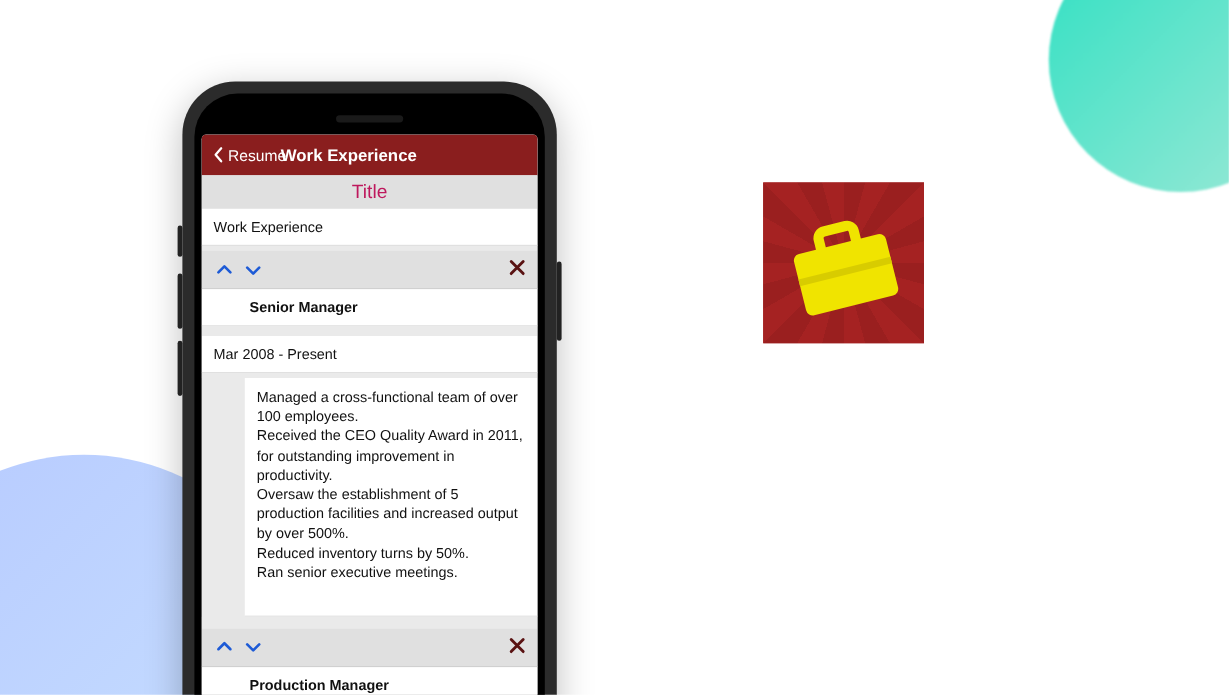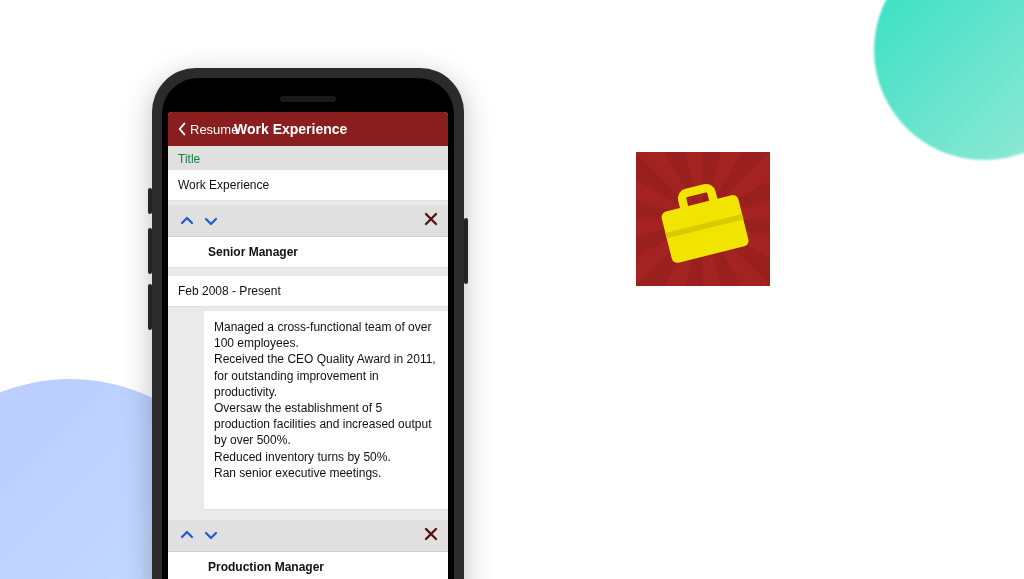--- a/index.html
+++ b/index.html
@@ -49,21 +49,21 @@
     background: #8a1e1e; color: #fff; height: 34px; display: flex; align-items: center;
     padding: 0 8px; flex-shrink: 0;
   }
   .back { display:flex; align-items:center; gap:2px; font-size:13px; min-width:78px; font-weight:500;}
   .back svg { width:12px; height:14px; }
   .nav-title { font-size:14px; font-weight:600; flex:1; text-align:left; margin-left:-20px;}
 
   .content { flex:1; overflow:hidden; font-size:12px; color:#111; }
 
   .section-header {
-    background:#e0e0e0; padding:6px 10px 4px; font-size:12px; color:#15803d;
+    background:#e0e0e0; padding:6px 10px 4px; font-size:16px; color:#be185d;text-align:center;
   }
   .cell {
     background:#fff; padding:8px 10px; font-size:12px; color:#111;
     border-bottom:1px solid #e0e0e0;
   }
   .cell.multiline { line-height:1.35; white-space:pre-line; padding-bottom:28px;margin-left:36px;}
   .cell.bold { font-weight:700;padding-left:40px; }
   .spacer { height:4px; background:#eaeaea; }
 
   .reorder-row {
@@ -144,21 +144,21 @@
                 <path d="M2 5 L7 10 L12 5" fill="none" stroke-linecap="round" stroke-linejoin="round"></path>
               </svg>
             </span>
           <span class="close"><svg viewBox="0 0 14 14">
                 <path d="M2 2 L12 12 M12 2 L2 12" fill="none" stroke-linecap="round"></path>
               </svg></span>
         </div>
         <div class="cell bold">Senior Manager</div>
         <div class="spacer"></div>
         <div class="spacer"></div>
-        <div class="cell">Feb 2008 - Present</div>
+        <div class="cell">Mar 2008 - Present</div>
         <div class="spacer"></div>
         <div class="cell multiline">Managed a cross-functional team of over 100 employees.
 Received the CEO Quality Award in 2011, for outstanding improvement in productivity.
 Oversaw the establishment of 5 production facilities and increased output by over 500%.
 Reduced inventory turns by 50%.
 Ran senior executive meetings.</div>
         <div class="spacer" style="height:10px"></div>
 
         <div class="reorder-row">
           <span class="chev up">

